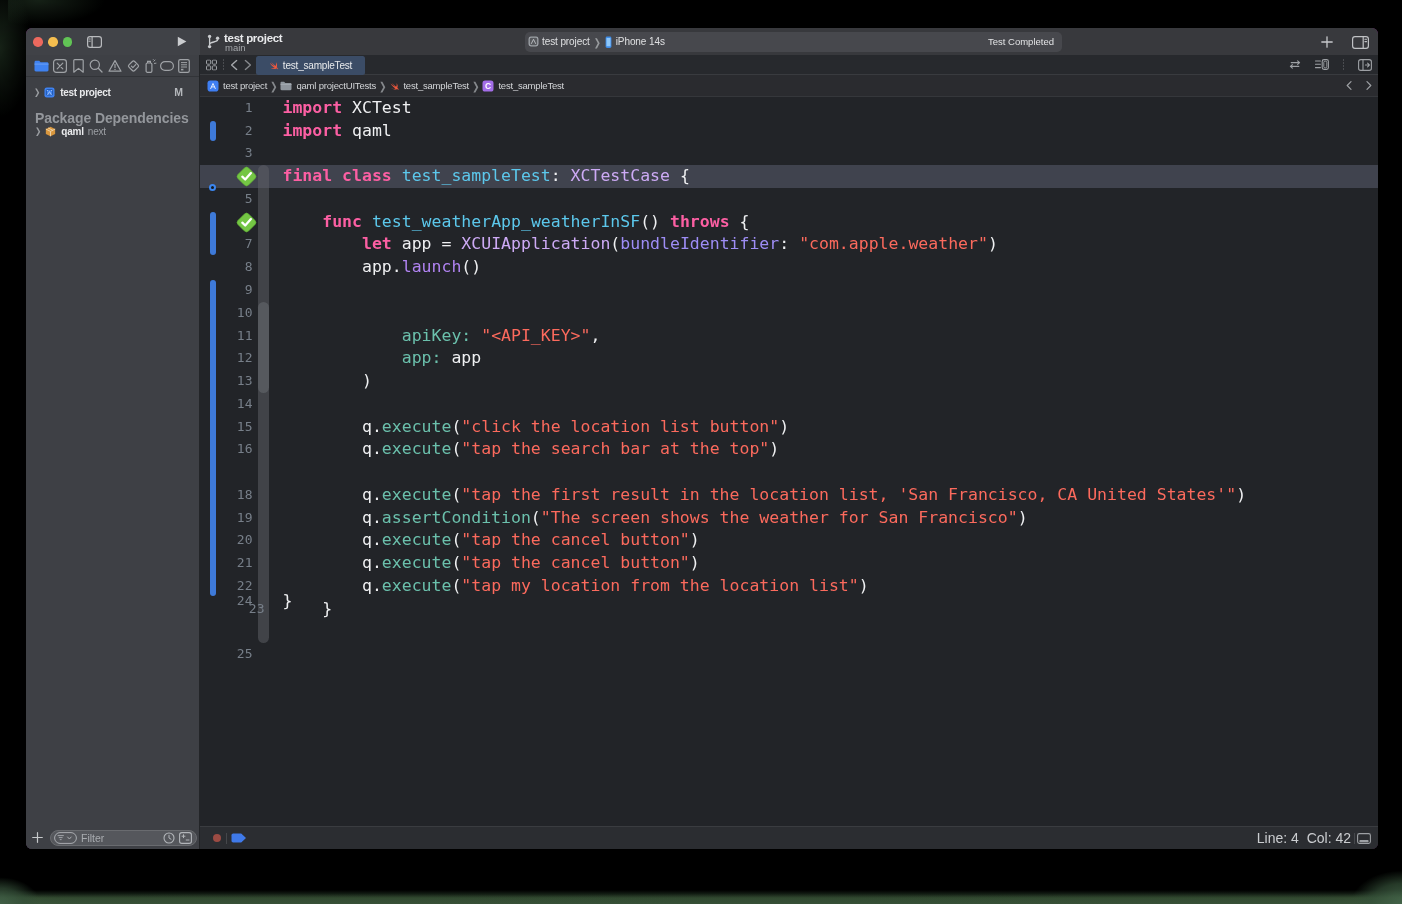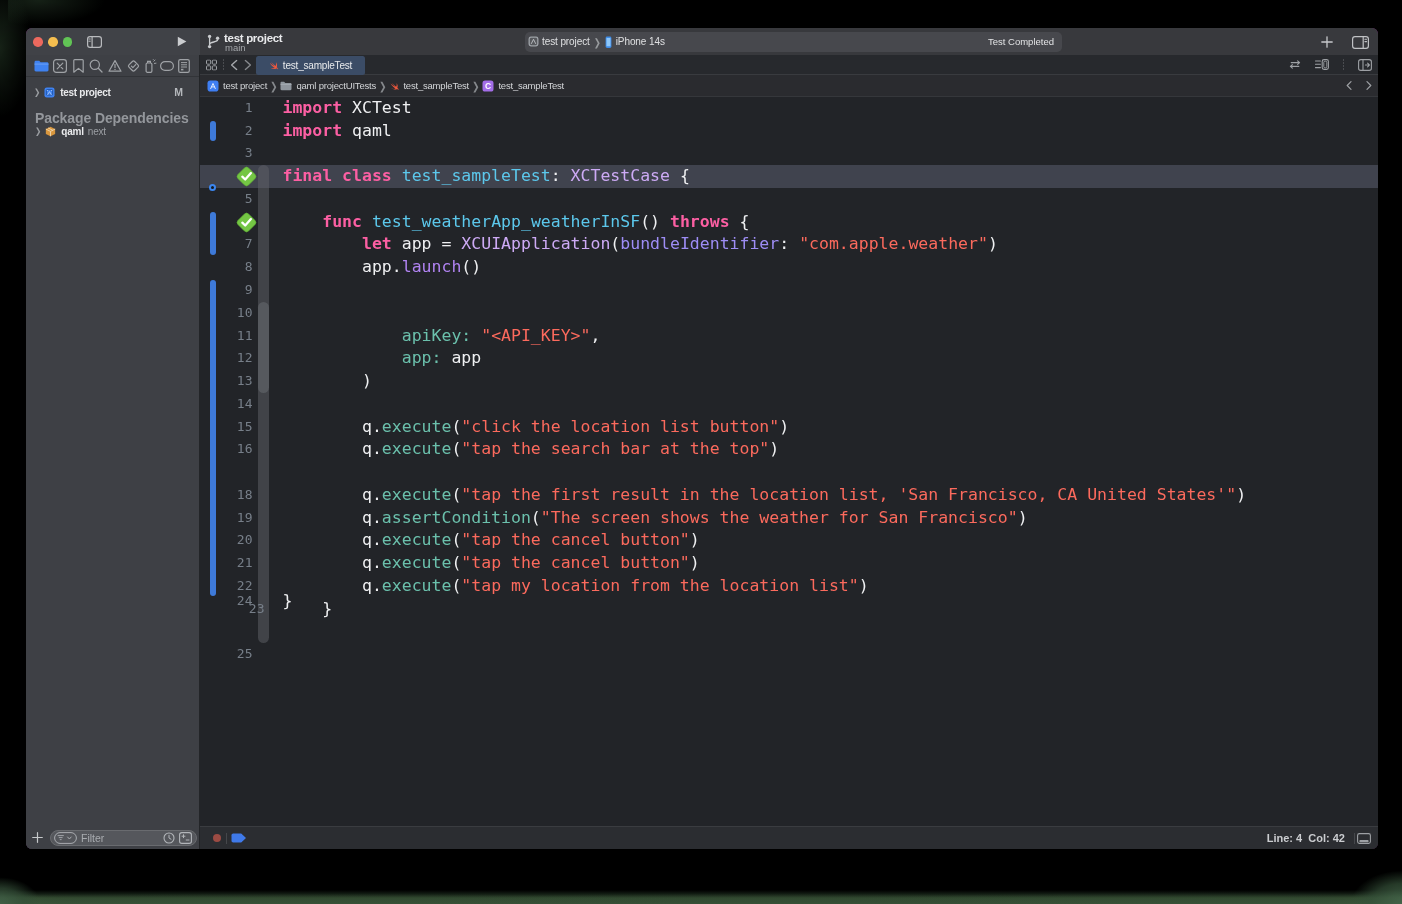--- a/index.html
+++ b/index.html
@@ -104,21 +104,21 @@
   .ribbon-seg { position:absolute; left:58px; width:11px; border-radius:5.5px; }
   .change-bar { position:absolute; left:10px; width:5.5px; border-radius:3px; background:#3e7ad9; }
   .change-dot { position:absolute; width:7px; height:7px; border-radius:50%; border:2px solid #3b86f0; background:#15181c; }
   .test-badge { position:absolute; width:21px; height:21px; }
 
   .statusbar { position:absolute; left:0; bottom:0; right:0; height:23px; background:#2b2d31; border-top:1px solid #3a3c40;
     display:flex; align-items:center; }
   .bp-dot { position:absolute; left:12.5px; width:8.5px; height:8.5px; border-radius:50%; background:#9c4b43; }
   .sb-sep { position:absolute; left:26px; width:1px; height:11px; background:#45474b; }
   .bp-pill { position:absolute; left:31px; }
-  .linecol { position:absolute; right:33px; font-size:11px; font-weight:700; color:#cbcdd0; white-space:pre; }
+  .linecol { position:absolute; right:27px; font-size:14px; font-weight:400; color:#cbcdd0; white-space:pre; }
   .sb-sep2 { position:absolute; right:23px; width:1px; height:11px; background:#45474b; }
   #display-icon { position:absolute; right:7px; }
 </style>
 </head>
 <body>
 
 <div id="bg-bottom" class="bg-accent"></div>
 <div id="bg-br" class="bg-accent"></div>
 <div id="bg-bl" class="bg-accent"></div>
 <div id="bg-tl" class="bg-accent"></div>

